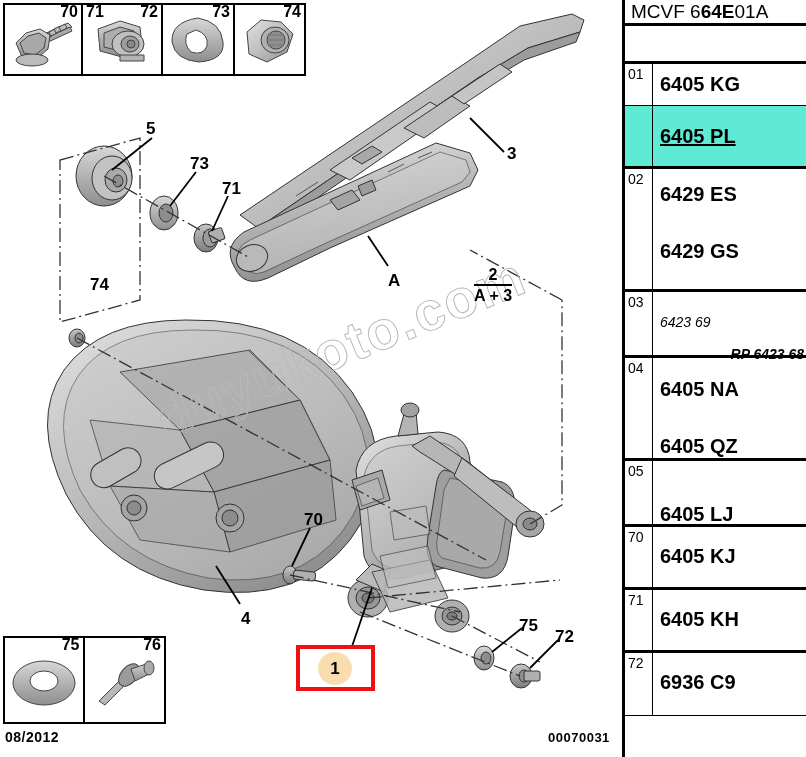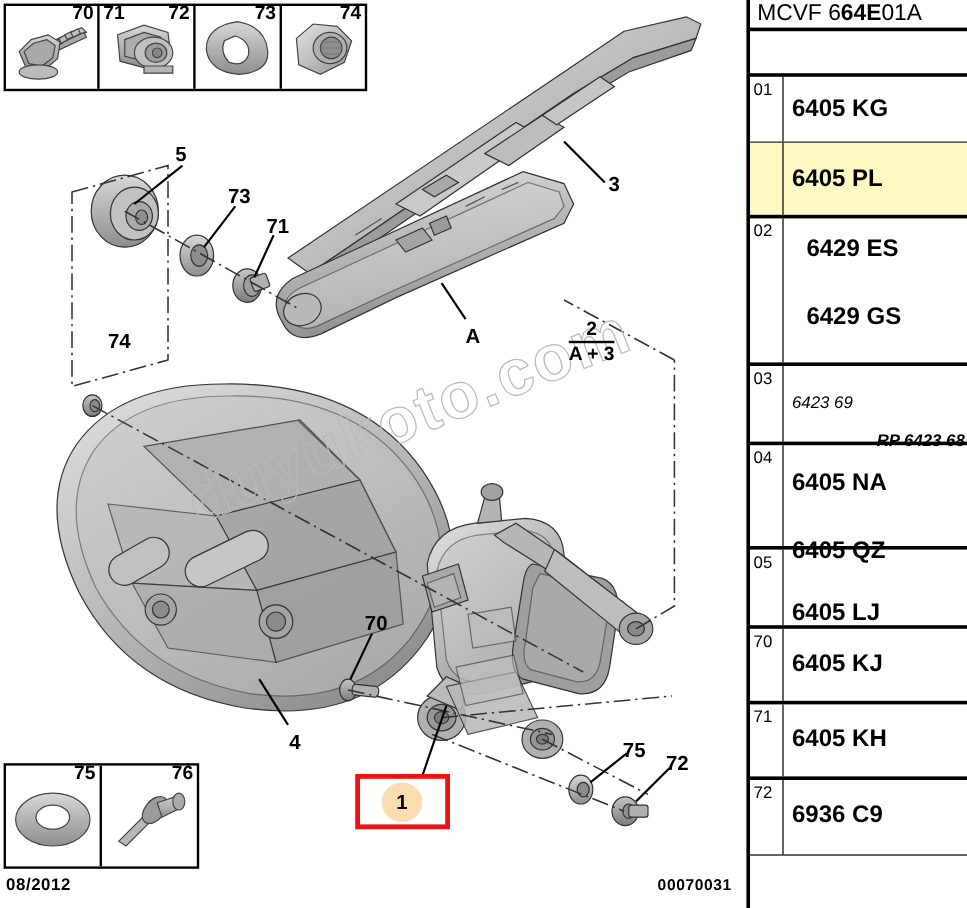--- a/index.html
+++ b/index.html
@@ -58,21 +58,21 @@
   #tbl-blank{height:38px;border-bottom:3px solid #000;box-sizing:border-box;}
   .trow{display:flex;border-bottom:1.5px solid #000;box-sizing:border-box;position:relative;}
   .trow.thick{border-bottom:3px solid #000;}
   .tref{width:28px;flex:0 0 28px;border-right:1.5px solid #000;box-sizing:border-box;
         font-size:14px;padding:2px 0 0 3px;}
   .tvals{flex:1 1 auto;display:flex;flex-direction:column;justify-content:center;
          padding-left:7px;box-sizing:border-box;gap:18px;}
   .tval{font-size:20px;font-weight:bold;white-space:nowrap;}
   .tval.ital{font-style:italic;font-weight:normal;font-size:14px;}
   .tval.ital-b{font-style:italic;font-weight:bold;font-size:14px;text-align:right;padding-right:2px;}
-  .trow.hl{background:#fef9c3;}
+  .trow.hl{background:#5eead4;text-decoration:underline;}
 </style>
 </head>
 <body>
 
 <div id="drawing">
 
   <svg width="622" height="757" viewBox="0 0 622 757" style="position:absolute;left:0;top:0;">
     <defs>
       <linearGradient id="gMetal" x1="0" y1="0" x2="0" y2="1">
         <stop offset="0%" stop-color="#d8d8d8"></stop>
@@ -369,51 +369,51 @@
 <div id="ref-table">
 
   <div id="tbl-title" class="nosel">
     <span>MCVF 6 </span>
       <b>64E</b>
       <span> 01A</span>
   </div>
 
   <div id="tbl-blank"></div>
 
-  <div class="trow" style="height:55px;">
+  <div class="trow" style="height:42px;">
     <div class="tref">01</div>
     <div class="tvals">
       <div class="tval">6405 KG</div>
     </div>
   </div>
 
   <div class="trow thick hl" style="height:63px;">
     <div class="tref"></div>
     <div class="tvals">
       <div class="tval">6405 PL</div>
     </div>
   </div>
 
   <div class="trow thick" style="height:123px;">
     <div class="tref">02</div>
-    <div class="tvals" style="justify-content:flex-start;padding-top:14px;gap:34px;margin-left:12px;">
+    <div class="tvals" style="justify-content:flex-start;padding-top:14px;gap:34px;">
       <div class="tval">6429 ES</div>
       <div class="tval">6429 GS</div>
     </div>
   </div>
 
   <div class="trow thick" style="height:66px;">
     <div class="tref">03</div>
     <div class="tvals" style="justify-content:flex-start;padding-top:22px;gap:16px;">
       <div class="tval ital">6423 69</div>
       <div class="tval ital-b">RP 6423 68</div>
     </div>
   </div>
 
-  <div class="trow thick" style="height:87px;">
+  <div class="trow thick" style="height:103px;">
     <div class="tref">04</div>
     <div class="tvals" style="justify-content:flex-start;padding-top:20px;gap:34px;">
       <div class="tval">6405 NA</div>
       <div class="tval">6405 QZ</div>
     </div>
   </div>
 
   <div class="trow thick" style="height:66px;">
     <div class="tref">05</div>
     <div class="tvals" style="justify-content:flex-start;padding-top:18px;margin-top:24px;">

